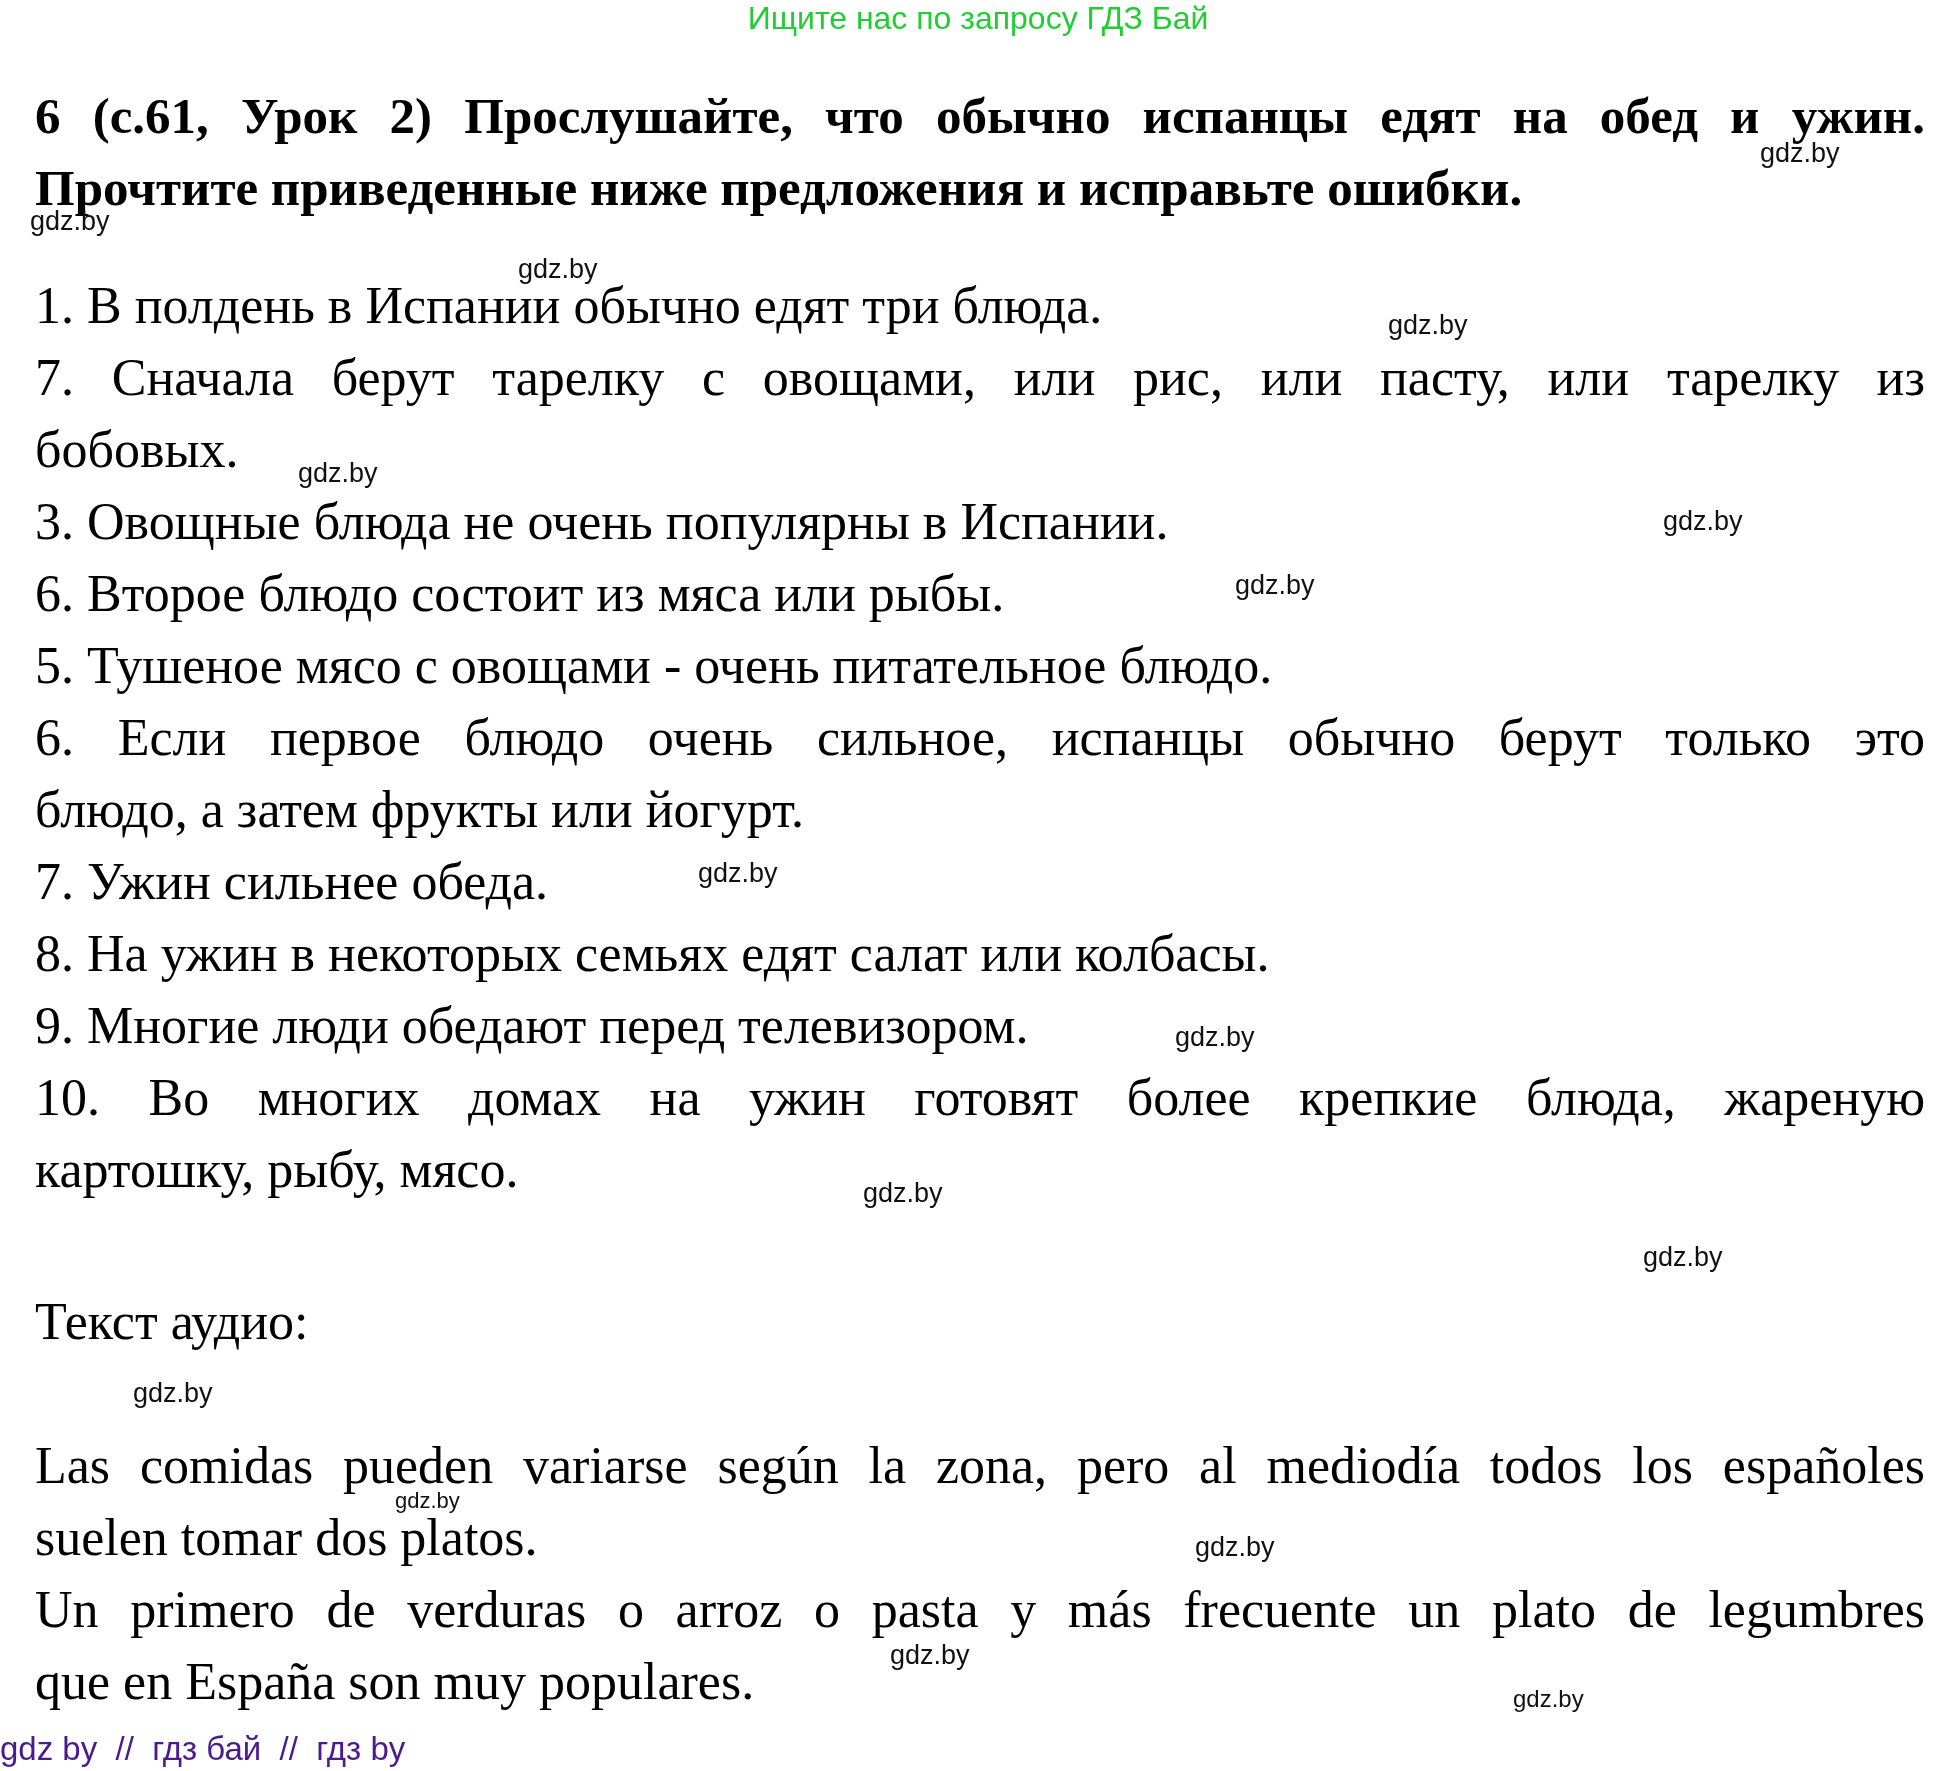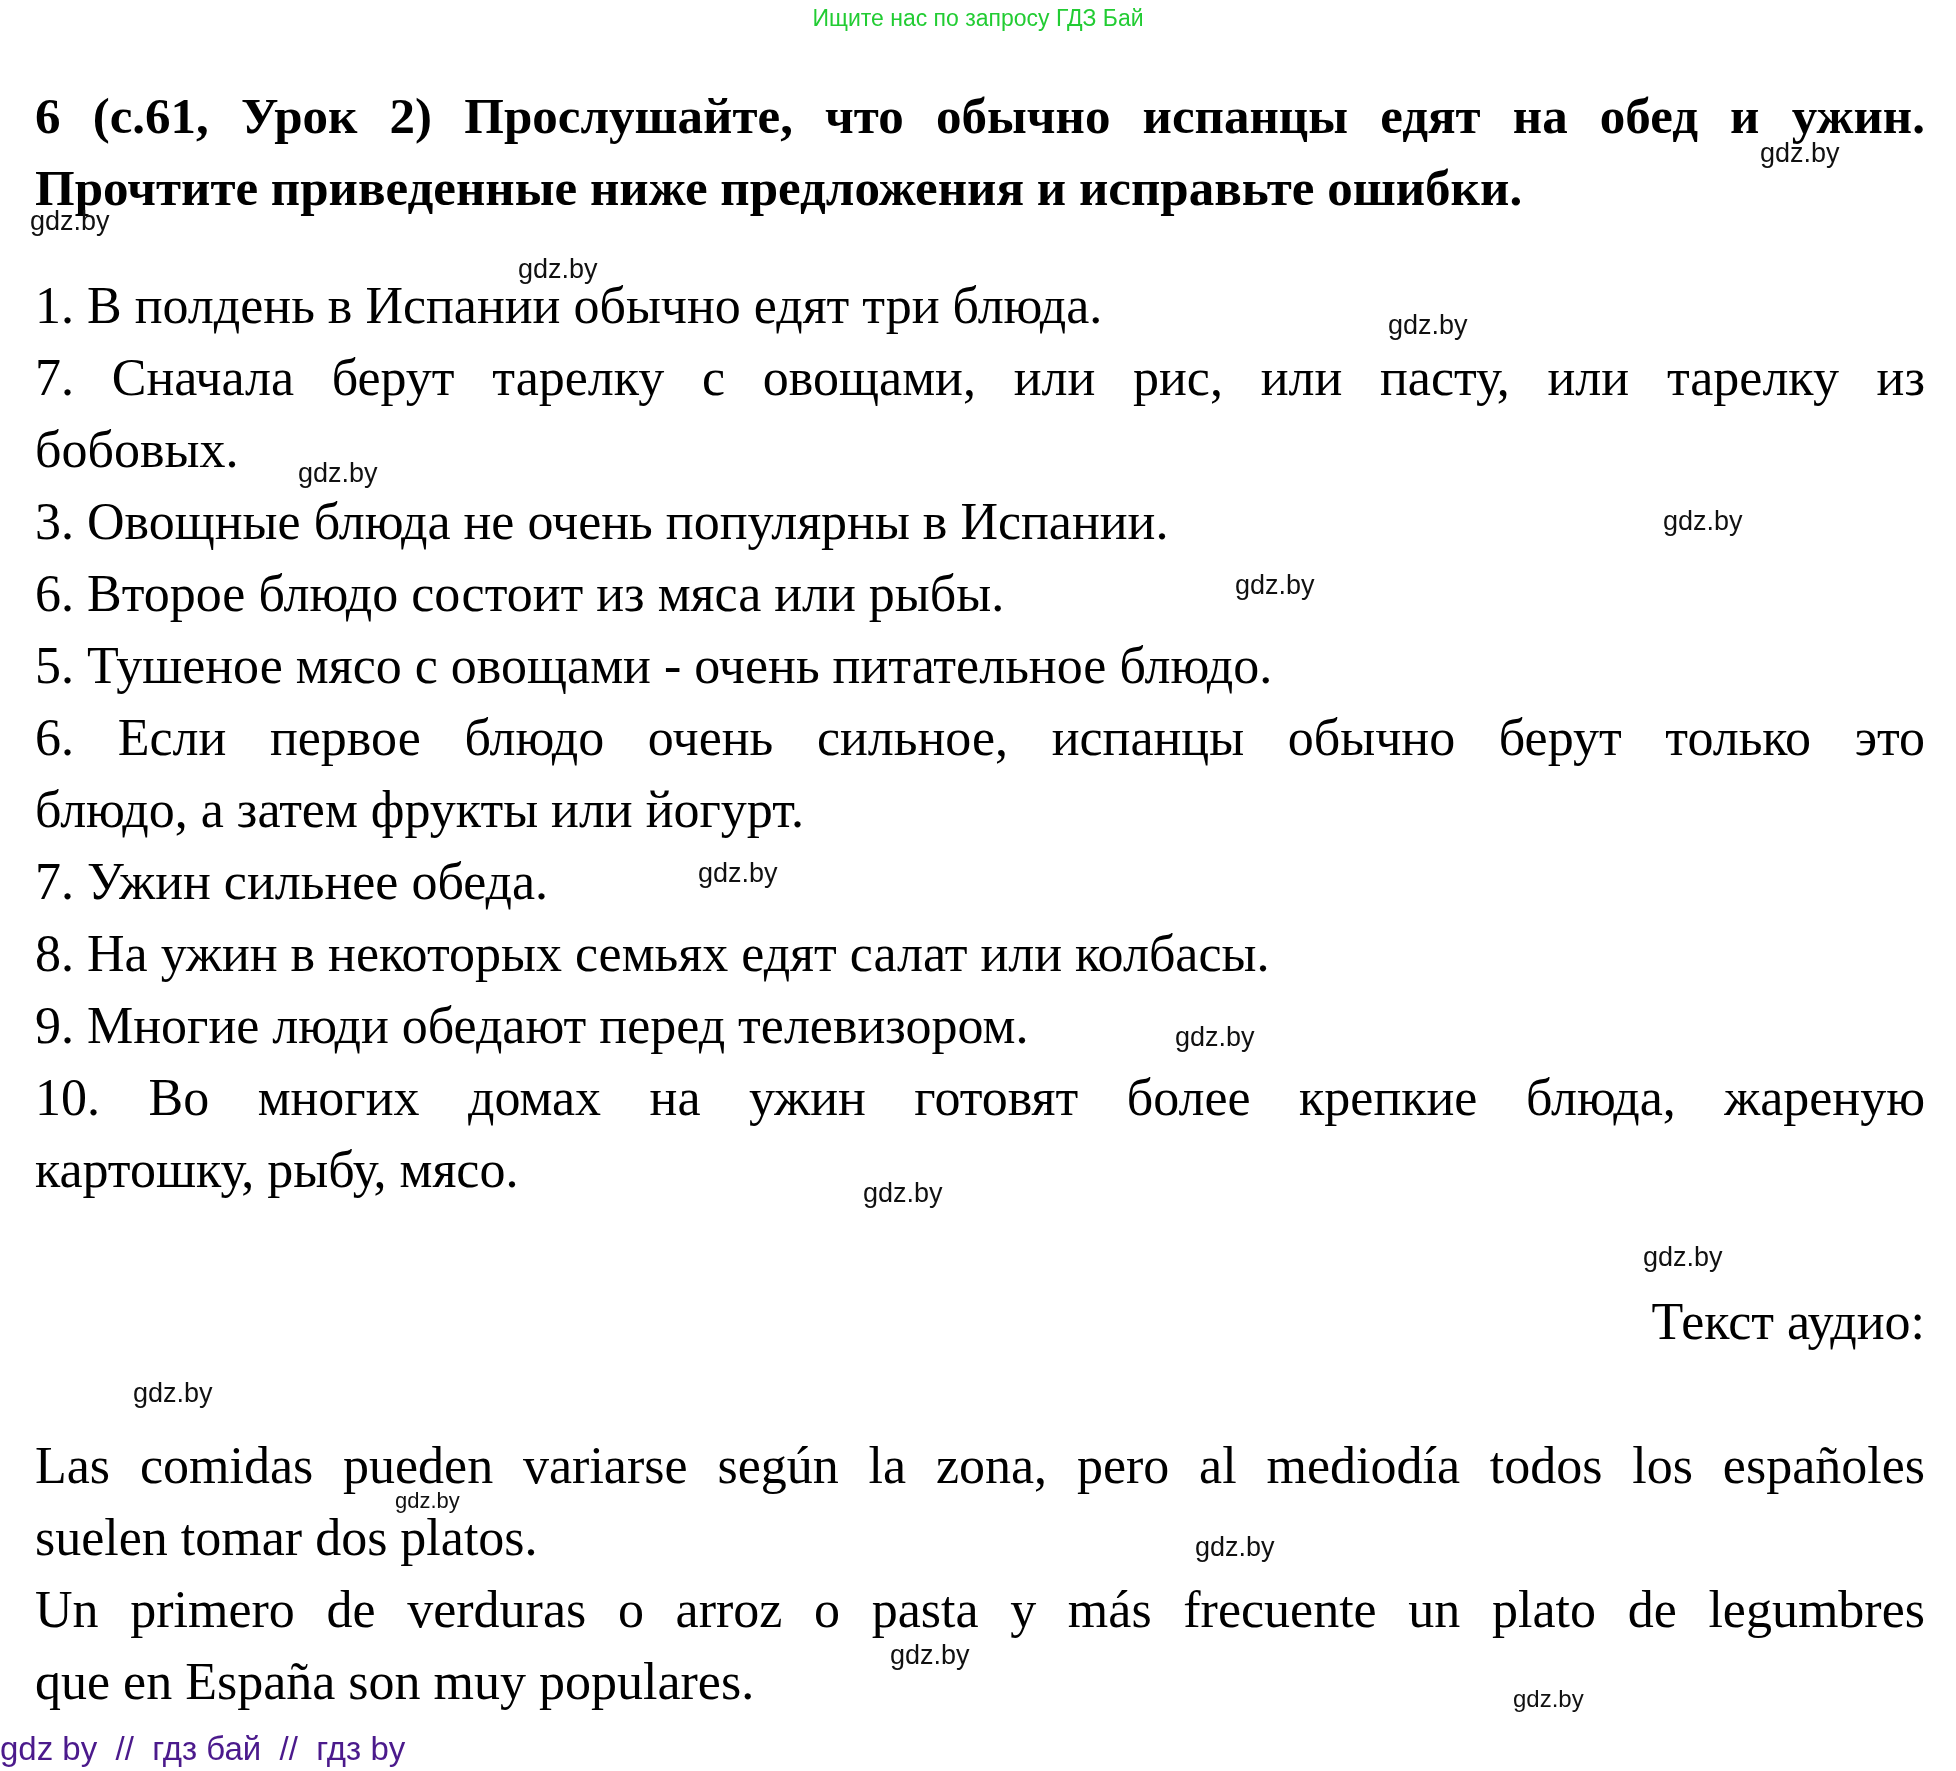--- a/index.html
+++ b/index.html
@@ -1,17 +1,17 @@
 <!DOCTYPE html>
 <html><head>
 <meta charset="utf-8">
 <style>
   html, body { margin:0; padding:0; background:#fff; }
   body { width:1956px; height:1771px; position:relative; overflow:hidden; }
-  .top-banner { position:absolute; top:0; left:0; width:1956px; text-align:center; font-family:"Liberation Sans", sans-serif; font-size:23px; color:#22cc33; line-height:36px; }
+  .top-banner { position:absolute; top:0; left:0; width:1956px; text-align:center; font-family:"Liberation Sans", sans-serif; font-size:32px; color:#22cc33; line-height:36px; }
   .heading { position:absolute; left:35px; top:56px; width:1890px; font-family:"Liberation Serif", serif; font-weight:bold; font-size:51px; line-height:72px; color:#000; text-align:justify;margin-top:24px; }
   .wm { position:absolute; font-family:"Liberation Sans", sans-serif; font-size:27px; color:#111; white-space:nowrap; }
   .body-text { position:absolute; left:35px; width:1890px; font-family:"Liberation Serif", serif; font-size:52px; line-height:72px; color:#000; }
   .line { display:block; text-align:justify; text-align-last:left; }
   .line.just { text-align-last:justify; }
   .footer { position:absolute; left:0; top:1730px; width:1956px; text-align:left; font-family:"Liberation Sans", sans-serif; font-size:33px; color:#4b1a8c; white-space:pre; }
 </style>
 </head>
 <body>
 
@@ -31,21 +31,21 @@
   <span class="line">5. Тушеное мясо с овощами - очень питательное блюдо.</span>
   <span class="line just">6. Если первое блюдо очень сильное, испанцы обычно берут только это</span>
   <span class="line">блюдо, а затем фрукты или йогурт.</span>
   <span class="line">7. Ужин сильнее обеда.</span>
   <span class="line">8. На ужин в некоторых семьях едят салат или колбасы.</span>
   <span class="line">9. Многие люди обедают перед телевизором.</span>
   <span class="line just">10. Во многих домах на ужин готовят более крепкие блюда, жареную</span>
   <span class="line">картошку, рыбу, мясо.</span>
 </div>
 
-<div class="body-text" style="top:1286px;text-align:right;">Текст аудио:</div>
+<div class="body-text" style="top:1286px;">Текст аудио:</div>
 
 <div class="body-text" style="top:1430px;">
   <span class="line just">Las comidas pueden variarse según la zona, pero al mediodía todos los españoles</span>
   <span class="line">suelen tomar dos platos.</span>
   <span class="line just">Un primero de verduras o arroz o pasta y más frecuente un plato de legumbres</span>
   <span class="line">que en España son muy populares.</span>
 </div>
 
 <span class="wm" style="left:1760px;top:138px;">gdz.by</span>
 <span class="wm" style="left:30px;top:206px;">gdz.by</span>

